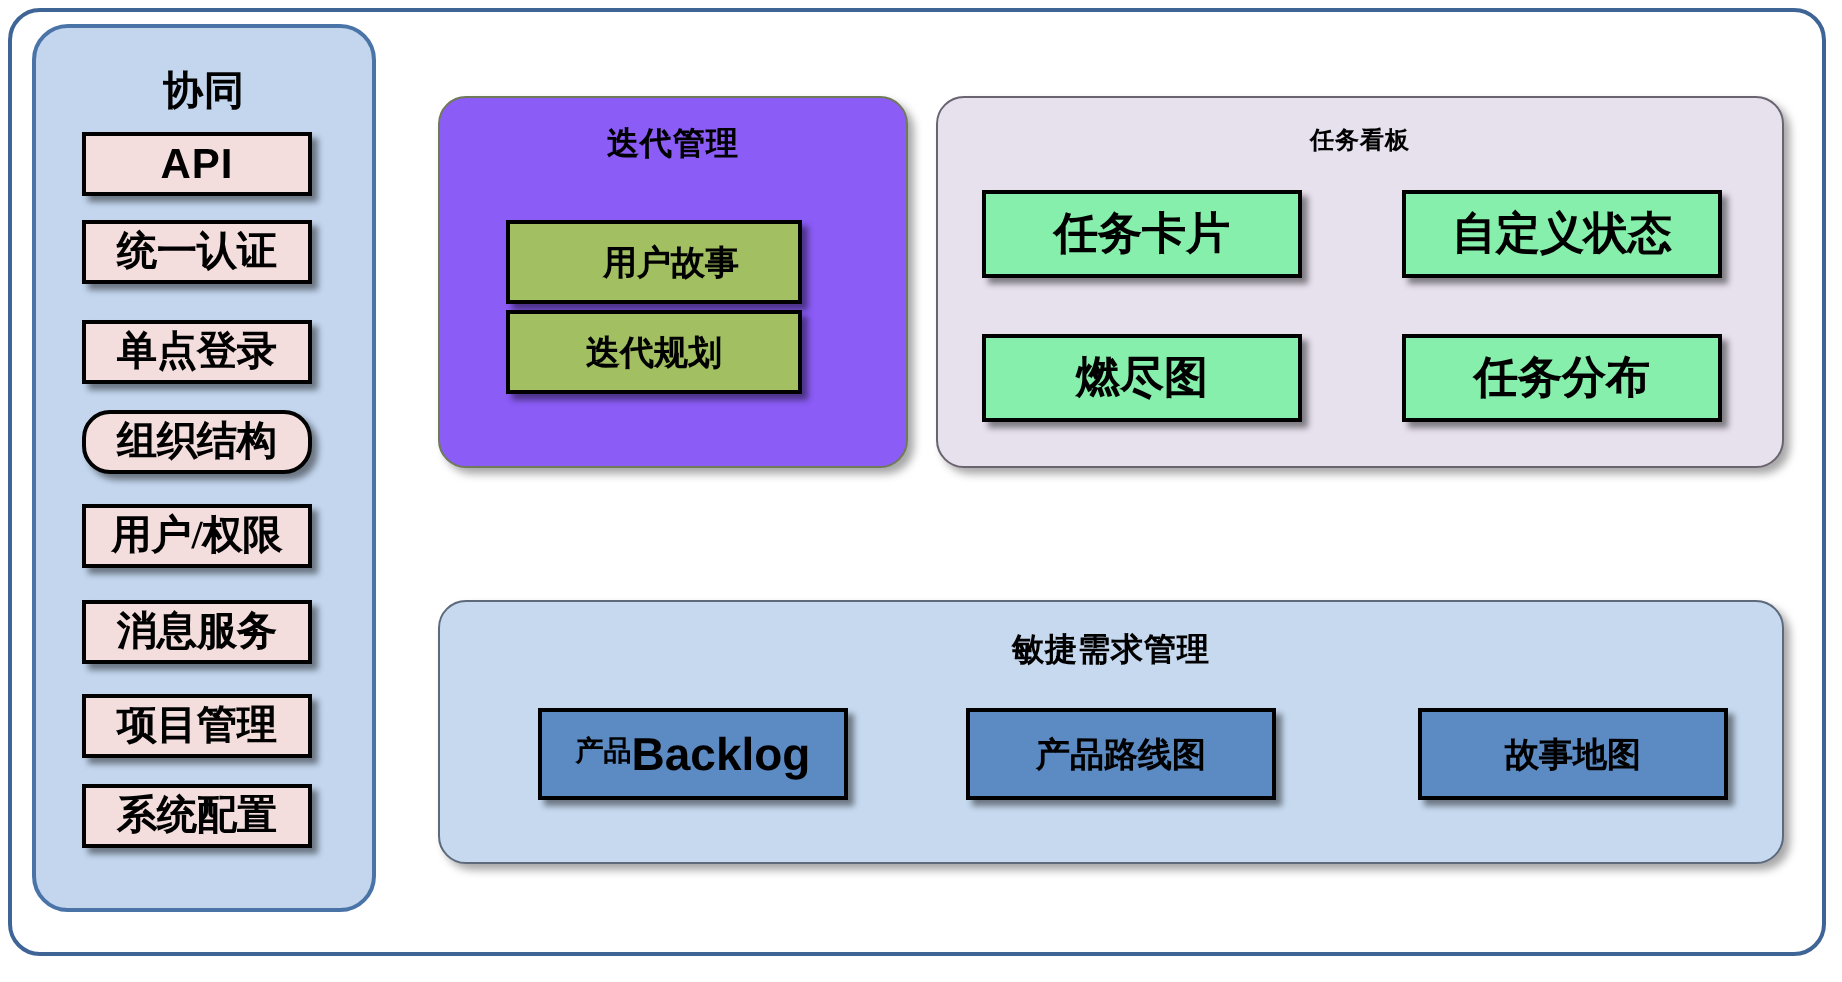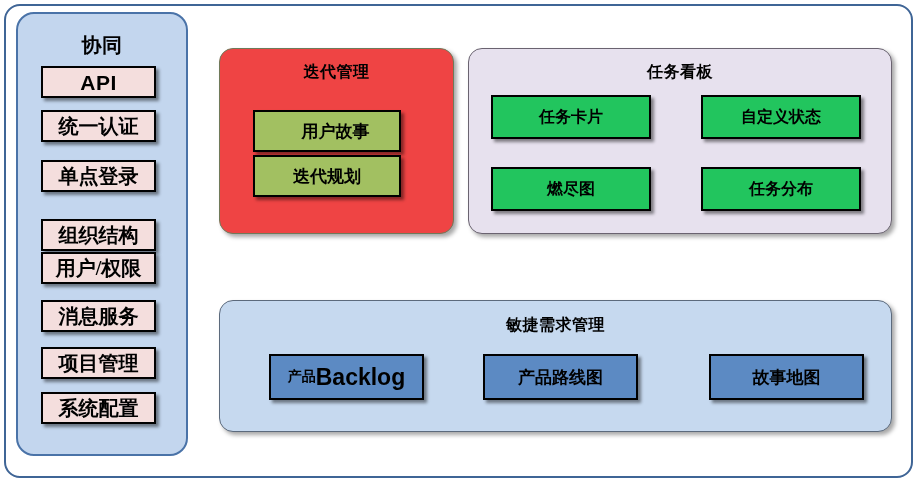--- a/index.html
+++ b/index.html
@@ -64,40 +64,40 @@
     top: 18px;
     font-size: 20px;
   }
 
   
   .panel-iteration {
     left: 219px;
     top: 48px;
     width: 235px;
     height: 186px;
-    background: #ef4444;
+    background: #8b5cf6;
     border: 1px solid #6f7a5a;
   }
   .panel-iteration .panel-title {
     top: 13px;
     font-size: 16px;
   }
 
   
   .panel-taskboard {
     left: 468px;
     top: 48px;
     width: 424px;
     height: 186px;
     background: #e7e1ee;
     border: 1px solid #6a6370;
   }
   .panel-taskboard .panel-title {
     top: 13px;
-    font-size: 16px;
+    font-size: 12px;
   }
 
   
   .panel-agile {
     left: 219px;
     top: 300px;
     width: 673px;
     height: 132px;
     background: #c6d9ef;
     border: 1px solid #5c6a7c;
@@ -143,24 +143,24 @@
   .box-green {
     background: #a2c061;
     left: 253px;
     width: 148px;
     height: 42px;
     font-size: 17px;
   }
 
   
   .box-purple {
-    background: #22c55e;
+    background: #86efac;
     width: 160px;
     height: 44px;
-    font-size: 16px;
+    font-size: 22px;
   }
 
   
   .box-blue {
     background: #5c8ac3;
     width: 155px;
     height: 46px;
     top: 354px;
     font-size: 17px;
   }
@@ -180,21 +180,21 @@
 
   <div class="outer-frame"></div>
 
   <div class="panel panel-sidebar">
     <div class="panel-title">协同</div>
   </div>
 
   <div class="box box-sidebar api" style="top:66px;">API</div>
   <div class="box box-sidebar" style="top:110px;">统一认证</div>
   <div class="box box-sidebar" style="top:160px;">单点登录</div>
-  <div class="box box-sidebar" style="top:219px;">组织结构</div>
+  <div class="box box-sidebar" style="top:205px;border-radius:14px;">组织结构</div>
   <div class="box box-sidebar" style="top:252px;">用户/权限</div>
   <div class="box box-sidebar" style="top:300px;">消息服务</div>
   <div class="box box-sidebar" style="top:347px;">项目管理</div>
   <div class="box box-sidebar" style="top:392px;text-align:right;">系统配置</div>
 
   <div class="panel panel-iteration">
     <div class="panel-title">迭代管理</div>
   </div>
 
   <div class="box box-green" style="top:110px;padding-left:17px;">用户故事</div>

